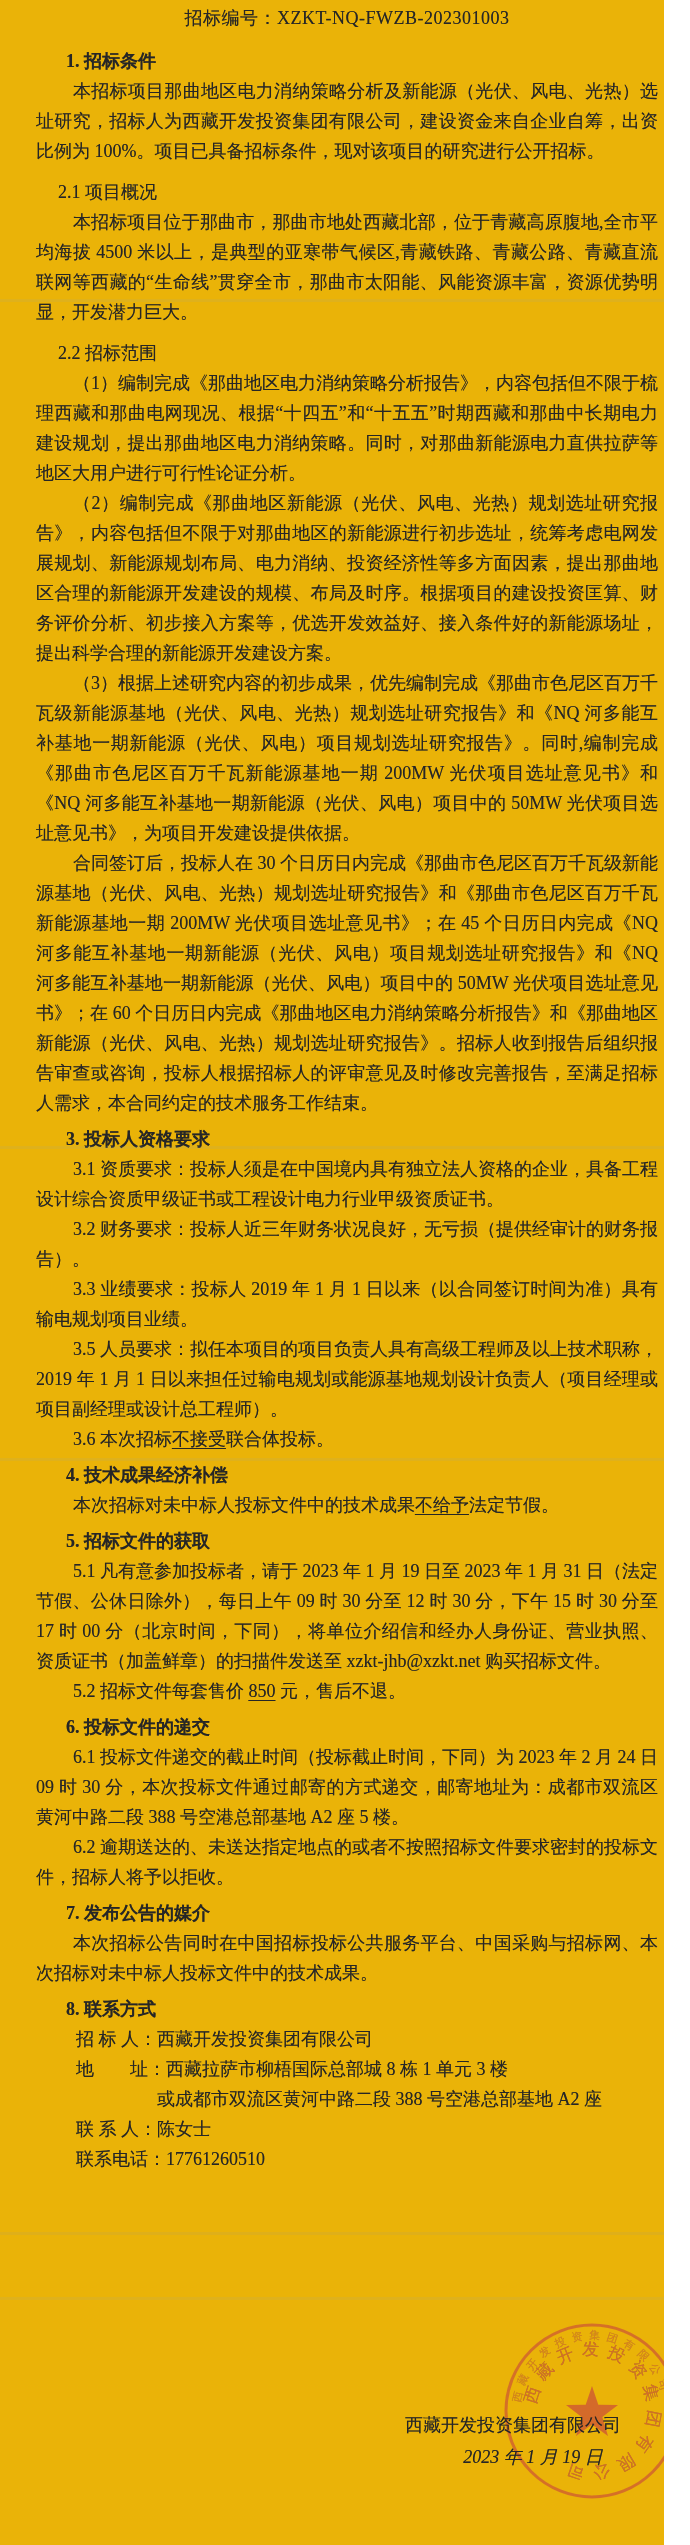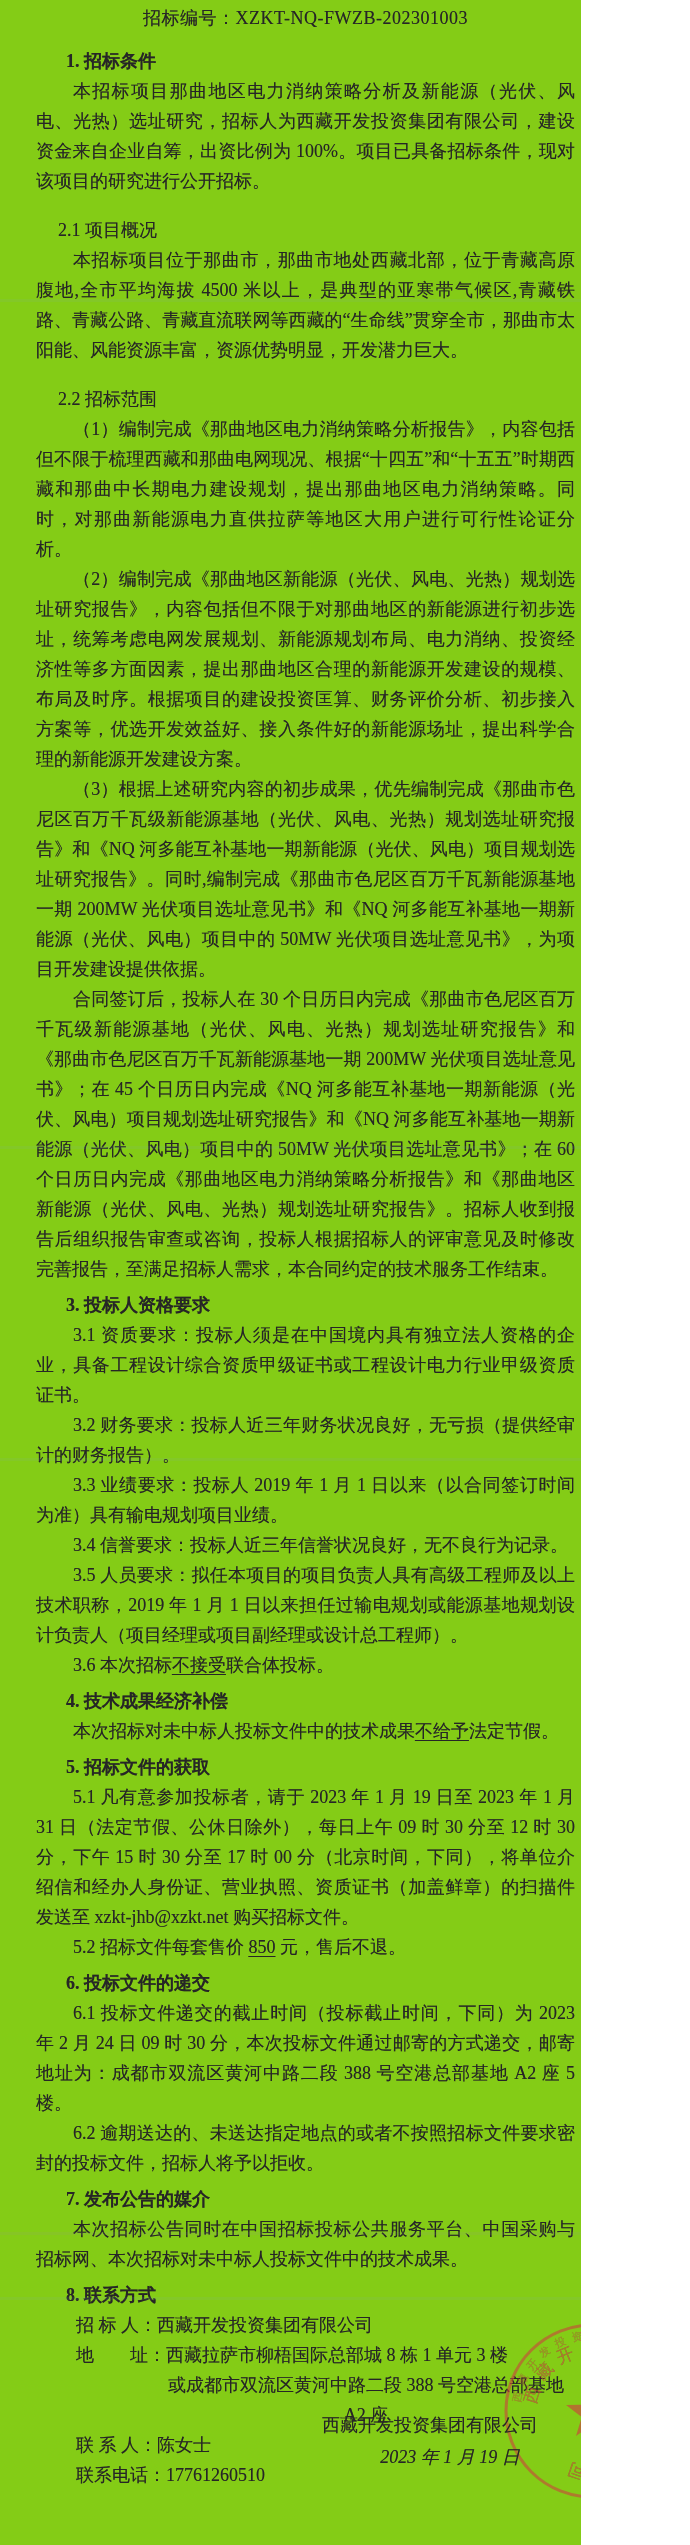--- a/index.html
+++ b/index.html
@@ -1,53 +1,53 @@
 <!DOCTYPE html>
 <html><head>
 <meta charset="utf-8">
 <style>
   html,body{margin:0;padding:0;background:#ffffff;}
   .page{
     position:relative;
-    width:581px;height:2545px;
-    background:#84cc16;
+    width:664px;height:2545px;
+    background:#eab308;
     overflow:hidden;
     font-family:"Liberation Serif","DejaVu Serif",serif;
     color:#262626;
     font-size:18px;
     line-height:30px;
     text-shadow:0 0 .5px rgba(45,45,45,.55);
   }
   .content{padding:4px 6px 0 36px;}
   .title{
     text-align:center;
     line-height:28px;
     margin-bottom:14px;
     letter-spacing:.5px;
   }
   .h{
     font-weight:bold;
     margin:6px 0 0 30px;
   }
   .sh{
-    margin:19px 0 0 22px;
+    margin:11px 0 0 22px;
   }
   .p{
     margin:0;
     text-indent:2.05em;
     text-align:justify;
   }
   .u{
     text-decoration:underline;
     text-underline-offset:3px;
     margin-top:12px;
   }
   .contact-line{margin-left:40px;}
   .contact-line .clabel{white-space:pre;}
-  .contact-cont{margin-left:121px;text-align:center;}
+  .contact-cont{margin-left:121px;}
   .sig{
     position:absolute;
     top:2410px;
     right:43px;
     text-align:center;
     line-height:30px;
   }
   .sig .sig-date{margin-top:2px;padding-left:40px;font-style:italic;}
   .stamp{
     position:absolute;
@@ -85,21 +85,20 @@
     <div class="sh">2.2 招标范围</div>
     <p class="p">（1）编制完成《那曲地区电力消纳策略分析报告》，内容包括但不限于梳理西藏和那曲电网现况、根据“十四五”和“十五五”时期西藏和那曲中长期电力建设规划，提出那曲地区电力消纳策略。同时，对那曲新能源电力直供拉萨等地区大用户进行可行性论证分析。</p>
     <p class="p">（2）编制完成《那曲地区新能源（光伏、风电、光热）规划选址研究报告》，内容包括但不限于对那曲地区的新能源进行初步选址，统筹考虑电网发展规划、新能源规划布局、电力消纳、投资经济性等多方面因素，提出那曲地区合理的新能源开发建设的规模、布局及时序。根据项目的建设投资匡算、财务评价分析、初步接入方案等，优选开发效益好、接入条件好的新能源场址，提出科学合理的新能源开发建设方案。</p>
     <p class="p">（3）根据上述研究内容的初步成果，优先编制完成《那曲市色尼区百万千瓦级新能源基地（光伏、风电、光热）规划选址研究报告》和《NQ 河多能互补基地一期新能源（光伏、风电）项目规划选址研究报告》。同时,编制完成《那曲市色尼区百万千瓦新能源基地一期 200MW 光伏项目选址意见书》和《NQ 河多能互补基地一期新能源（光伏、风电）项目中的 50MW 光伏项目选址意见书》，为项目开发建设提供依据。</p>
     <p class="p">合同签订后，投标人在 30 个日历日内完成《那曲市色尼区百万千瓦级新能源基地（光伏、风电、光热）规划选址研究报告》和《那曲市色尼区百万千瓦新能源基地一期 200MW 光伏项目选址意见书》；在 45 个日历日内完成《NQ 河多能互补基地一期新能源（光伏、风电）项目规划选址研究报告》和《NQ 河多能互补基地一期新能源（光伏、风电）项目中的 50MW 光伏项目选址意见书》；在 60 个日历日内完成《那曲地区电力消纳策略分析报告》和《那曲地区新能源（光伏、风电、光热）规划选址研究报告》。招标人收到报告后组织报告审查或咨询，投标人根据招标人的评审意见及时修改完善报告，至满足招标人需求，本合同约定的技术服务工作结束。</p>
 
     <div class="h">3. 投标人资格要求</div>
     <p class="p">3.1 资质要求：投标人须是在中国境内具有独立法人资格的企业，具备工程设计综合资质甲级证书或工程设计电力行业甲级资质证书。</p>
     <p class="p">3.2 财务要求：投标人近三年财务状况良好，无亏损（提供经审计的财务报告）。</p>
     <p class="p">3.3 业绩要求：投标人 2019 年 1 月 1 日以来（以合同签订时间为准）具有输电规划项目业绩。</p>
-    <p class="p">3.4 信誉要求：投标人近三年信誉状况良好，无不良行为记录。</p>
     <p class="p">3.5 人员要求：拟任本项目的项目负责人具有高级工程师及以上技术职称，2019 年 1 月 1 日以来担任过输电规划或能源基地规划设计负责人（项目经理或项目副经理或设计总工程师）。</p>
     <p class="p"><span>3.6 本次招标</span><span class="u">不接受</span><span>联合体投标。</span></p>
 
     <div class="h">4. 技术成果经济补偿</div>
     <p class="p"><span>本次招标对未中标人投标文件中的技术成果</span><span class="u">不给予</span><span>法定节假。</span></p>
 
     <div class="h">5. 招标文件的获取</div>
     <p class="p">5.1 凡有意参加投标者，请于 2023 年 1 月 19 日至 2023 年 1 月 31 日（法定节假、公休日除外），每日上午 09 时 30 分至 12 时 30 分，下午 15 时 30 分至 17 时 00 分（北京时间，下同），将单位介绍信和经办人身份证、营业执照、资质证书（加盖鲜章）的扫描件发送至 xzkt-jhb@xzkt.net 购买招标文件。</p>
     <p class="p"><span>5.2 招标文件每套售价 </span><span class="u">850</span><span> 元，售后不退。</span></p>
 

